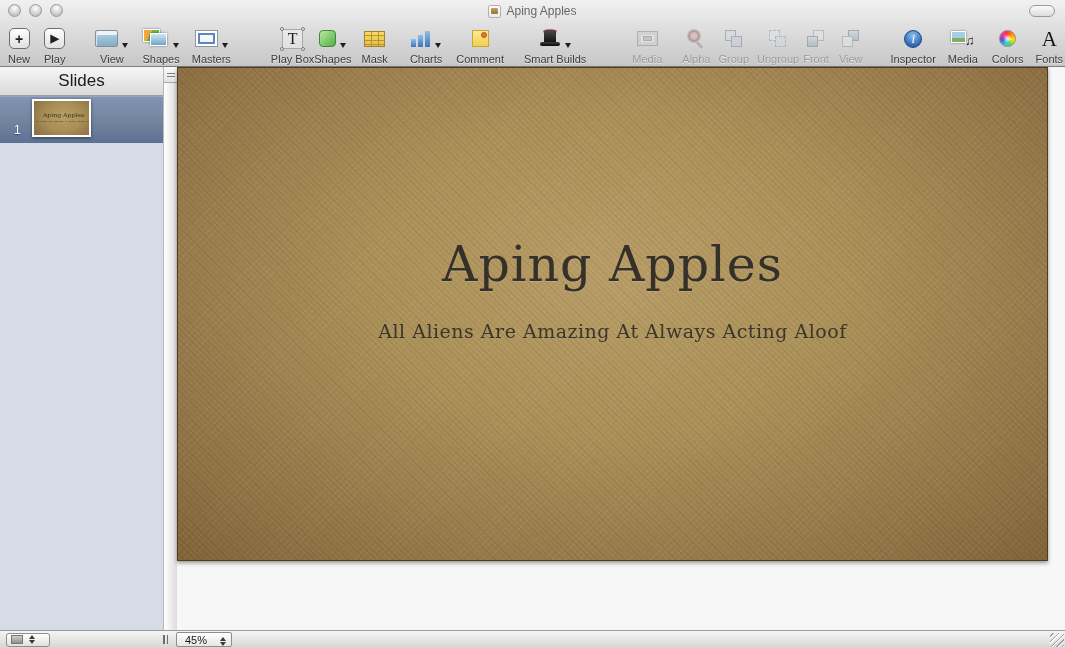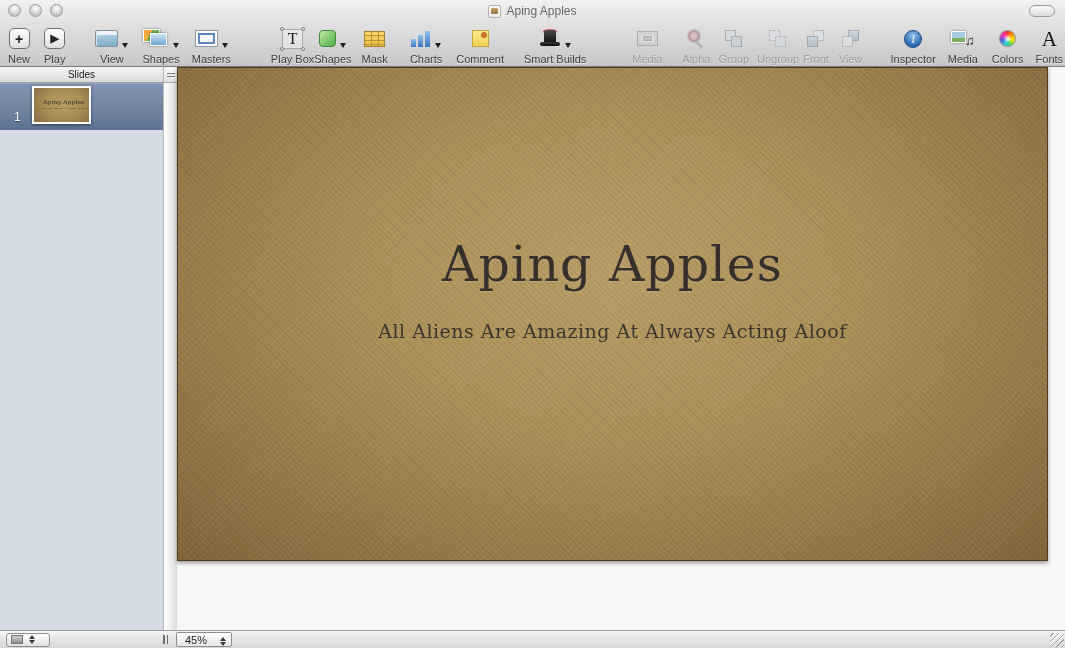--- a/index.html
+++ b/index.html
@@ -104,23 +104,23 @@
     background:linear-gradient(#a8cce4 60%, #7fae62 60%); box-shadow:0 0 2px rgba(0,0,0,.5); }
   .ic-media .note { position:absolute; right:0; bottom:0; font-size:13px; color:#2a2a2a; }
   .ic-colors { width:17px; height:17px; border-radius:50%; border:1px solid #8e8e8e;
     background:conic-gradient(#ff3b30,#ff9500,#ffe500,#4cd964,#34c7e3,#5856d6,#ff2dae,#ff3b30); }
   .ic-colors::after { content:""; position:absolute; inset:3px; border-radius:50%;
     background:radial-gradient(rgba(255,255,255,.9), rgba(255,255,255,0) 70%); }
   .ic-fonts { font-family:"Liberation Serif",serif; font-size:21px; color:#141414; line-height:20px; }
 
   
   .sidebar { position:absolute; left:0; top:67px; width:163px; height:563px; background:#d5dce5; }
-  .slides-header { height:16px; background:linear-gradient(#f6f6f6,#dadada);
+  .slides-header { height:29px; background:linear-gradient(#f6f6f6,#dadada);
     border-bottom:1px solid #9e9e9e; display:flex; align-items:center; justify-content:center;
-    font-size:10px; color:#1c1c1c; }
+    font-size:17px; color:#1c1c1c; }
   .slide-row { height:47px; display:flex; align-items:flex-end;
     background:linear-gradient(#8294b4 0%, #74869f 50%, #5d7194 100%);
     box-shadow:inset 0 1px 0 #97a6c0; position:relative; }
   .slide-num { position:absolute; left:14px; bottom:6px; color:#ffffff; font-size:12px;
     text-shadow:0 1px 1px rgba(0,0,0,.4); }
   .thumb { position:absolute; left:32px; top:3px; width:59px; height:38px; background:#a98e55;
     border:2px solid #ffffff; box-shadow:0 1px 3px rgba(0,0,0,.5); overflow:hidden; }
   .thumb-inner { width:500px; height:320px; transform:scale(0.118); transform-origin:0 0;
     background:radial-gradient(ellipse at 50% 42%, #b89d66, #a98e55 45%, #8c7046 85%);
     text-align:center; font-family:"DejaVu Serif",serif; color:#36302a; }

